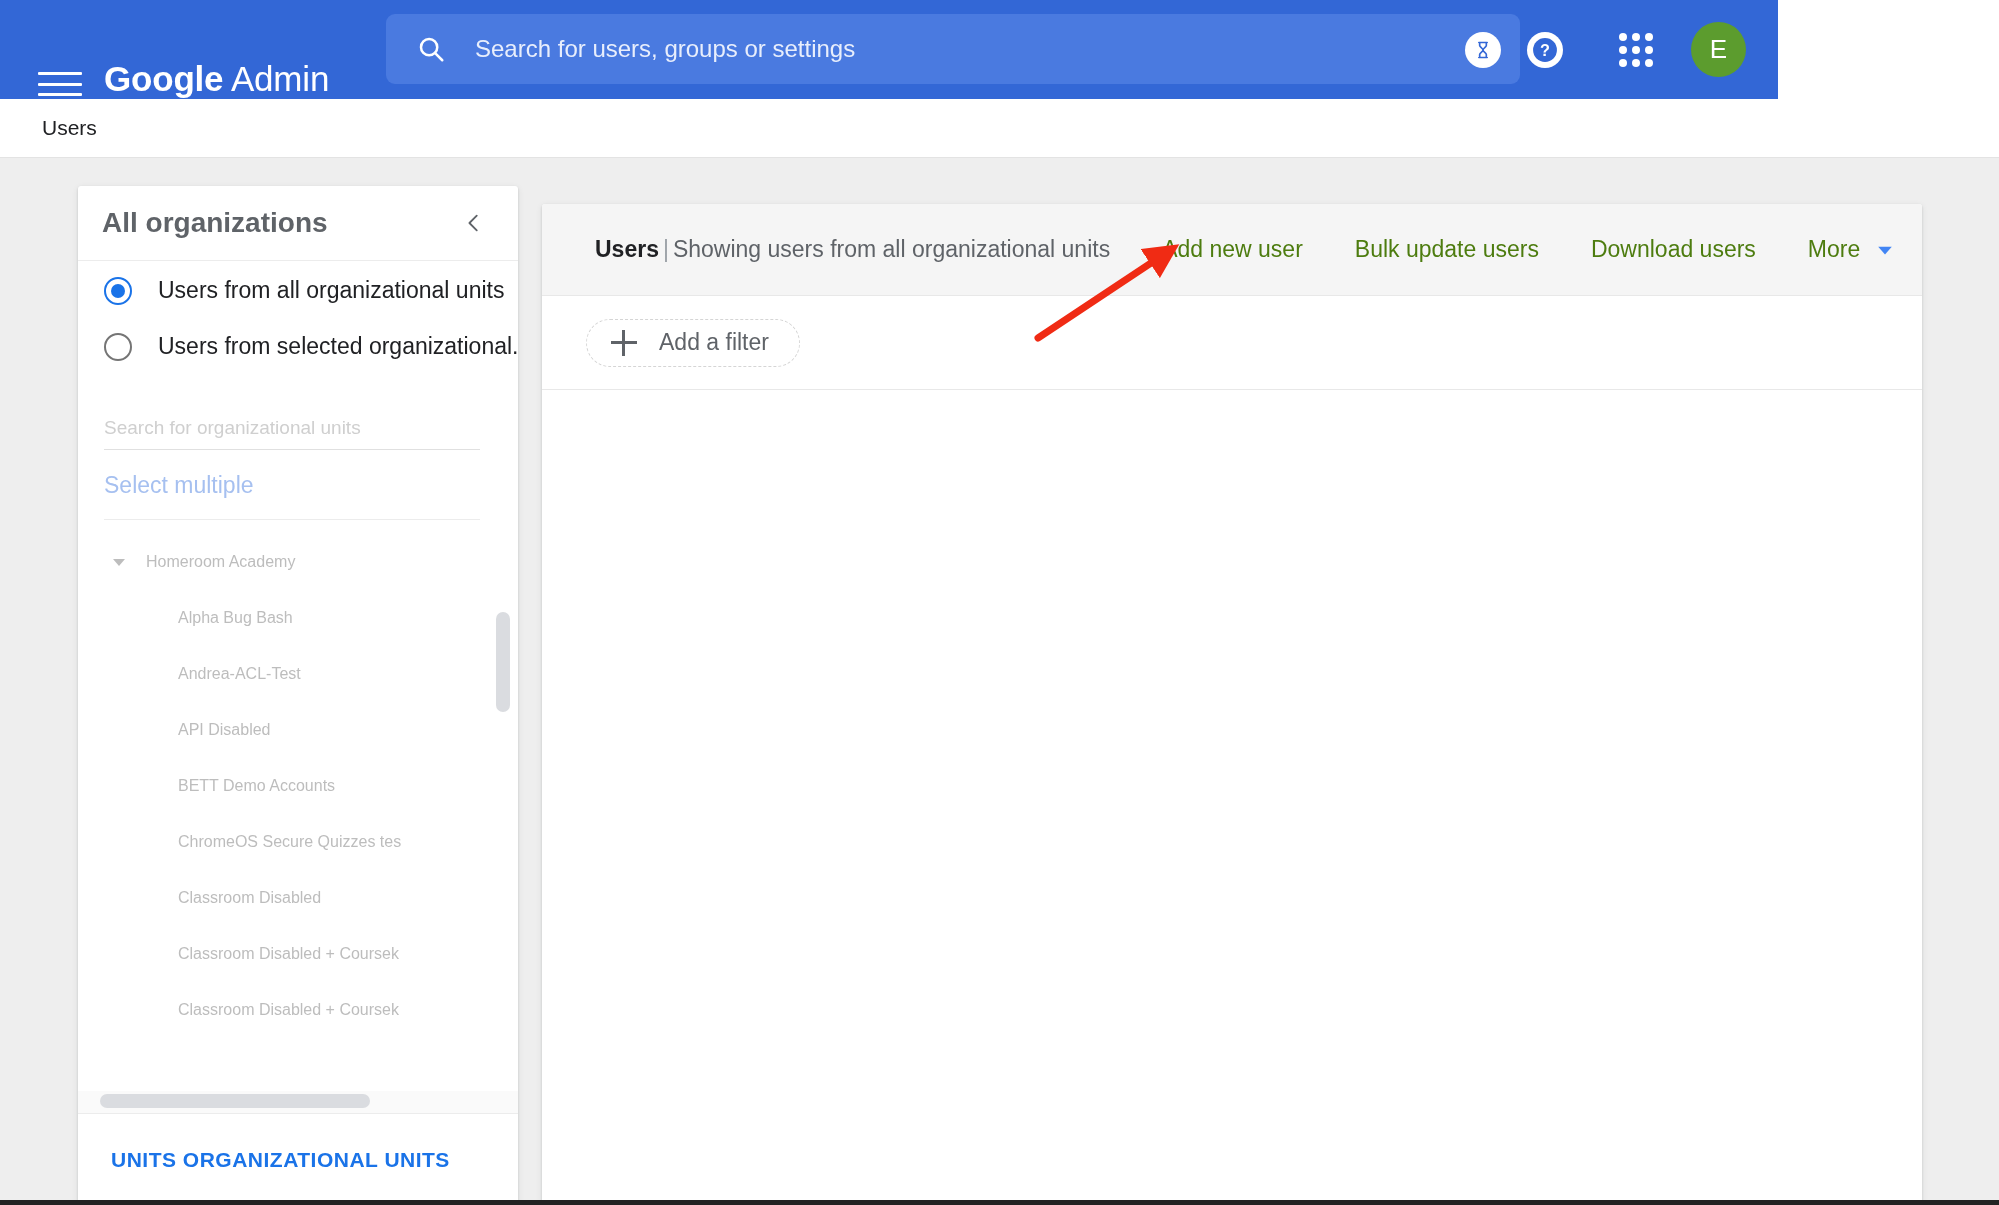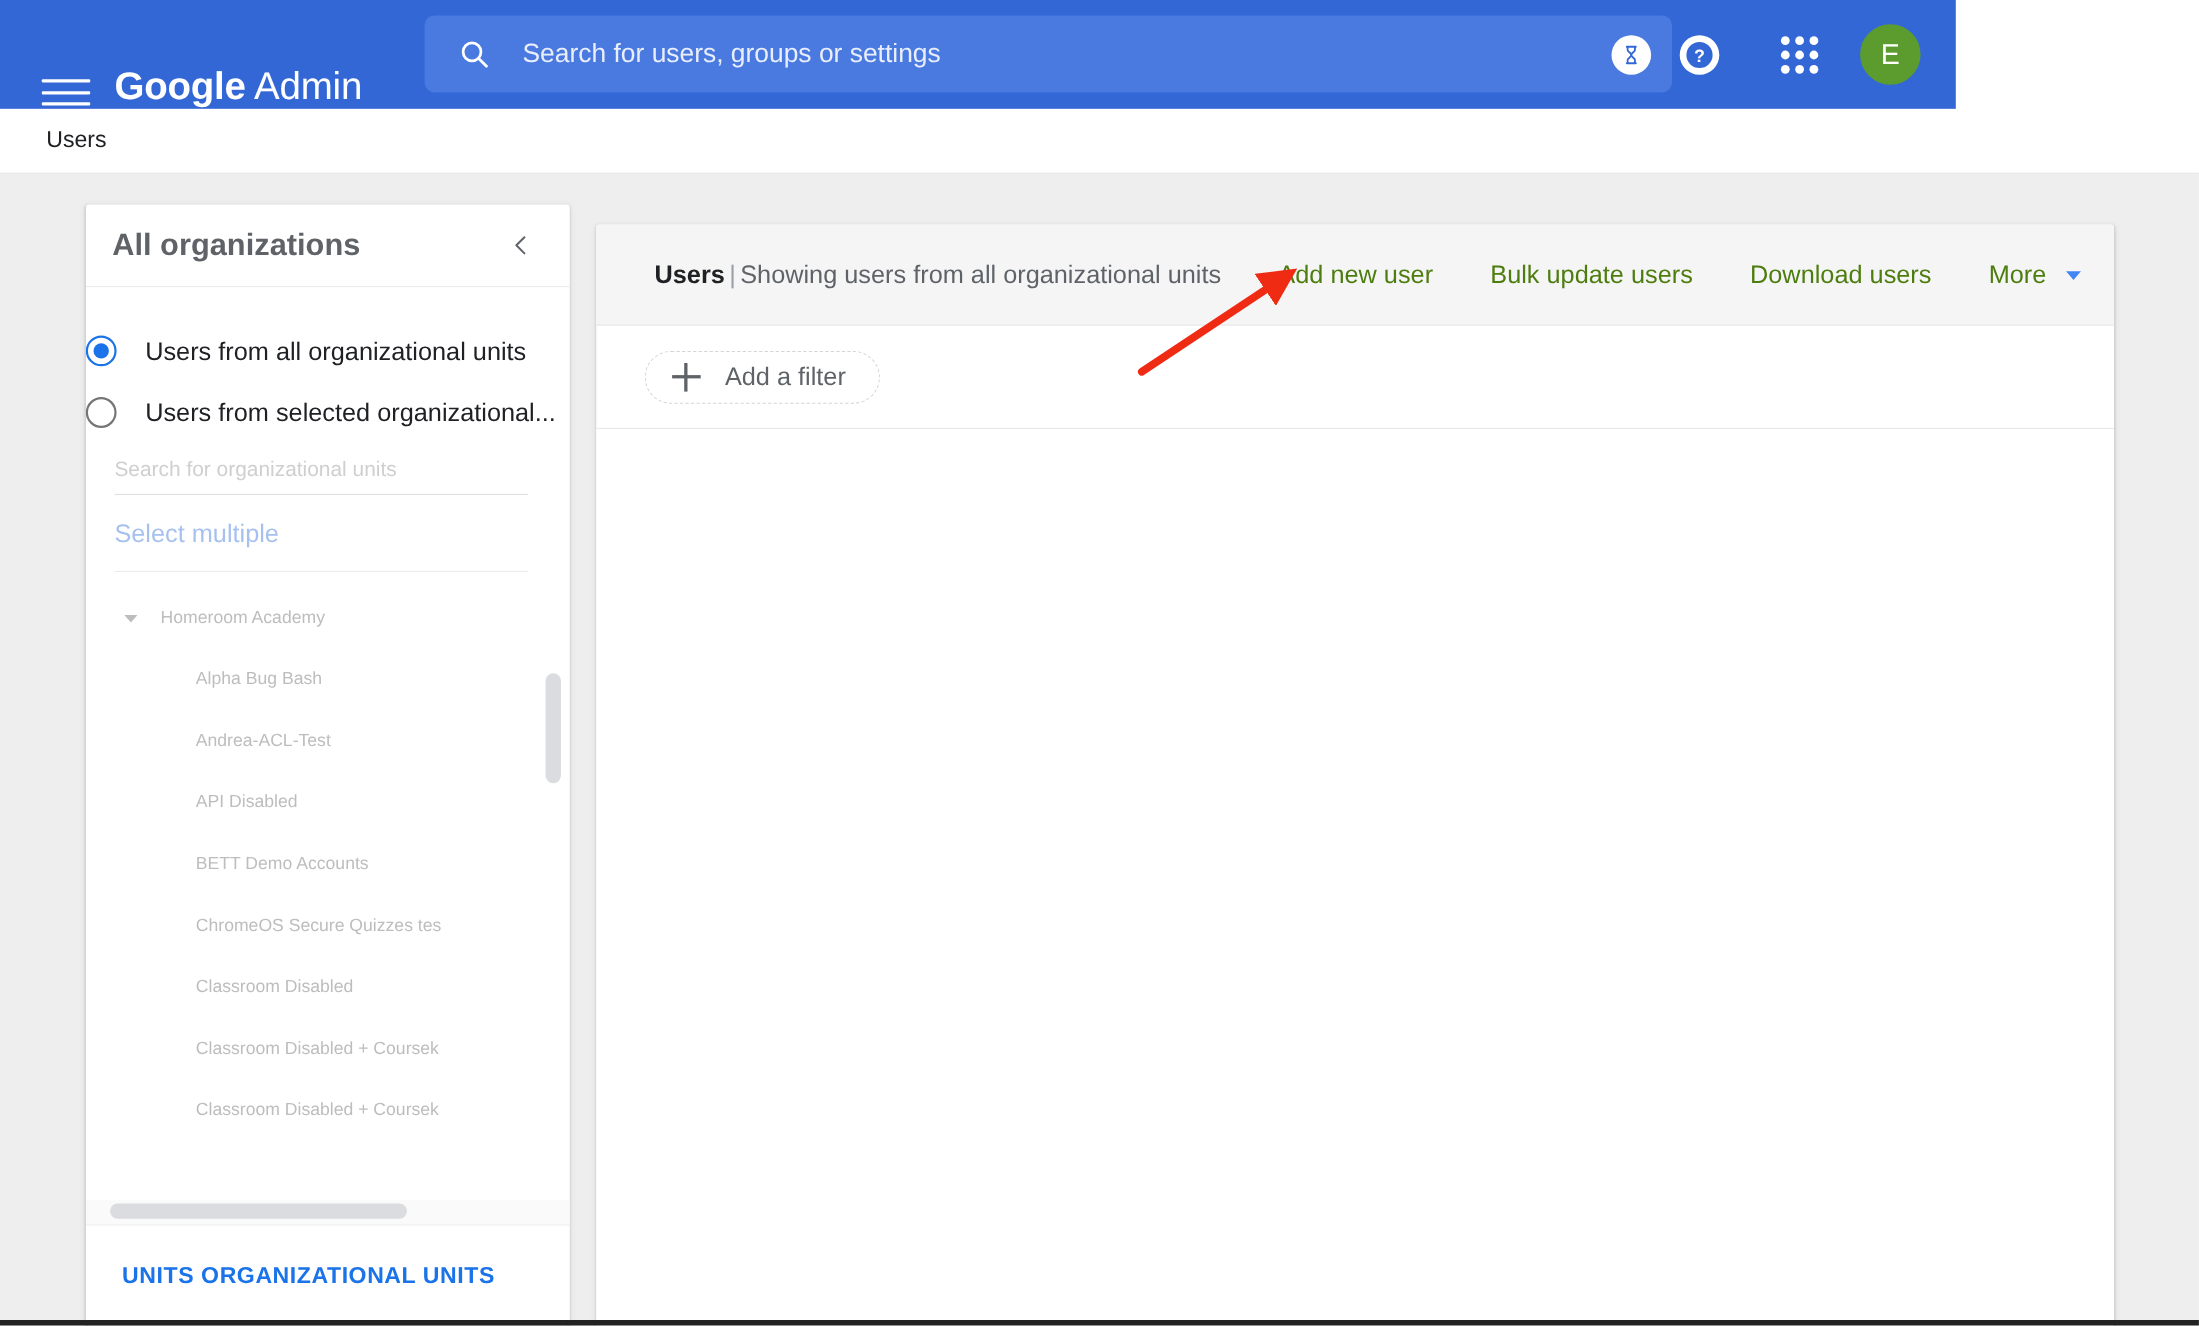--- a/index.html
+++ b/index.html
@@ -169,22 +169,23 @@
   }
   .collapse-btn {
     width: 32px; height: 32px;
     display: flex; align-items: center; justify-content: center;
     cursor: pointer;
   }
 
   .radio-group { flex: none; padding: 16px 0 4px 0; }
   .radio-row {
     display: flex;
-    align-items: flex-end;
+    align-items: flex-start;
     height: 56px;
+    padding-left: 26px;
     cursor: pointer;
   }
   .radio {
     width: 28px; height: 28px;
     border-radius: 50%;
     border: 2px solid #757575;
     flex: none;
     display: flex; align-items: center; justify-content: center;
   }
   .radio.checked { border-color: #1a73e8; }

